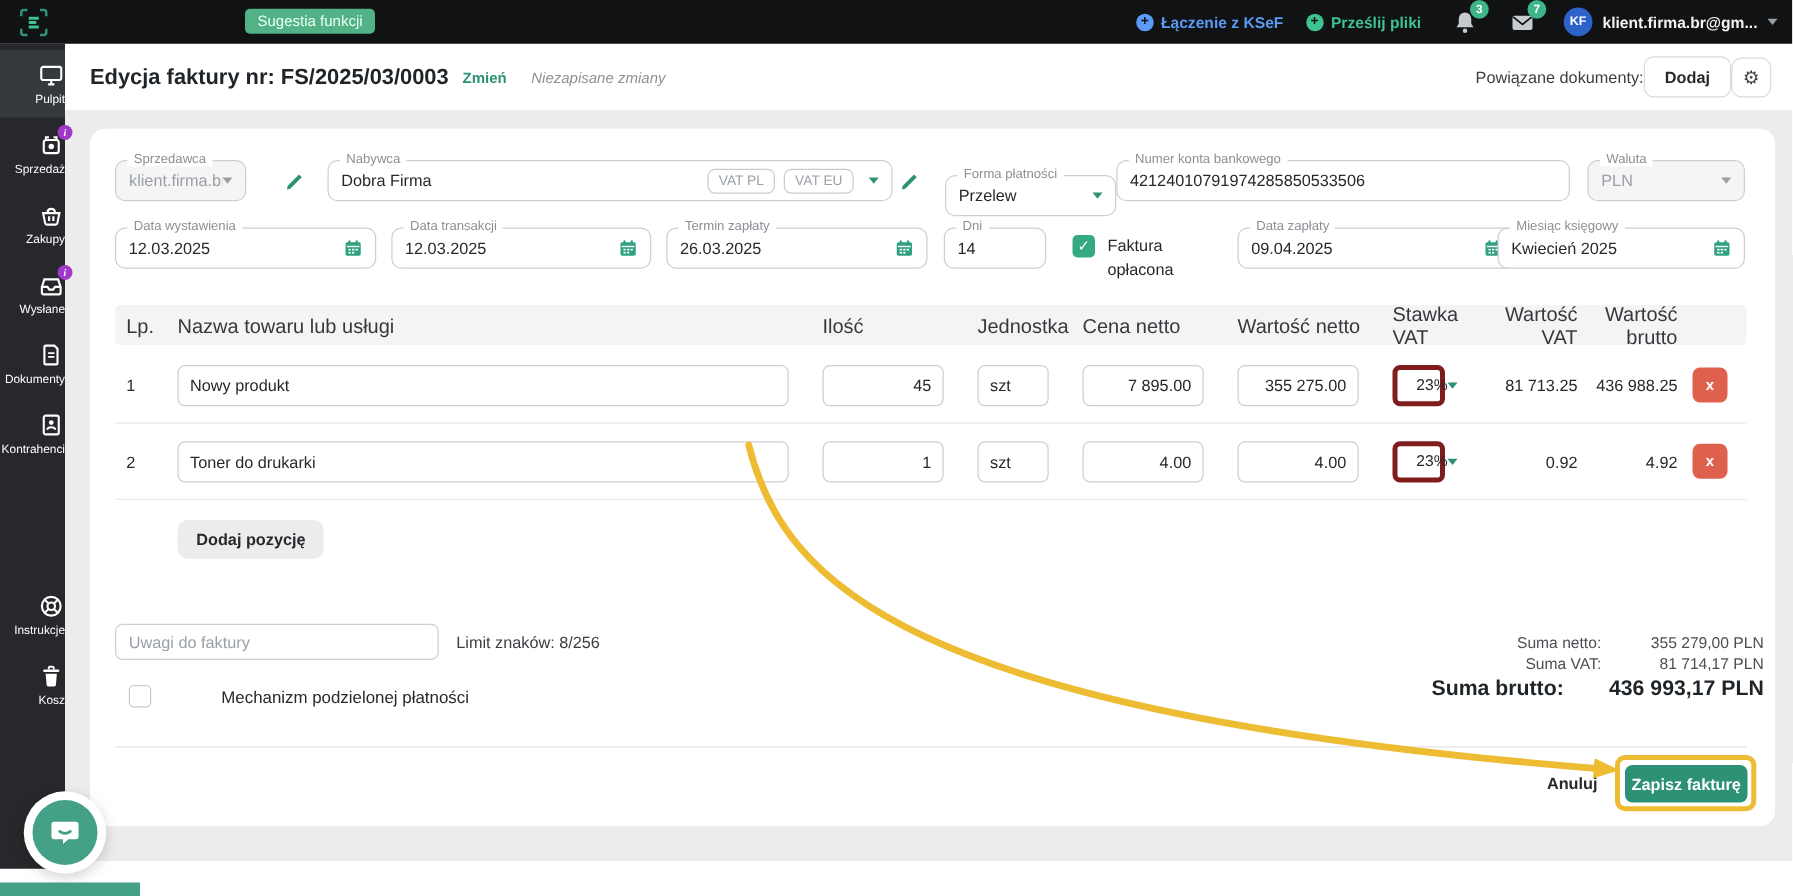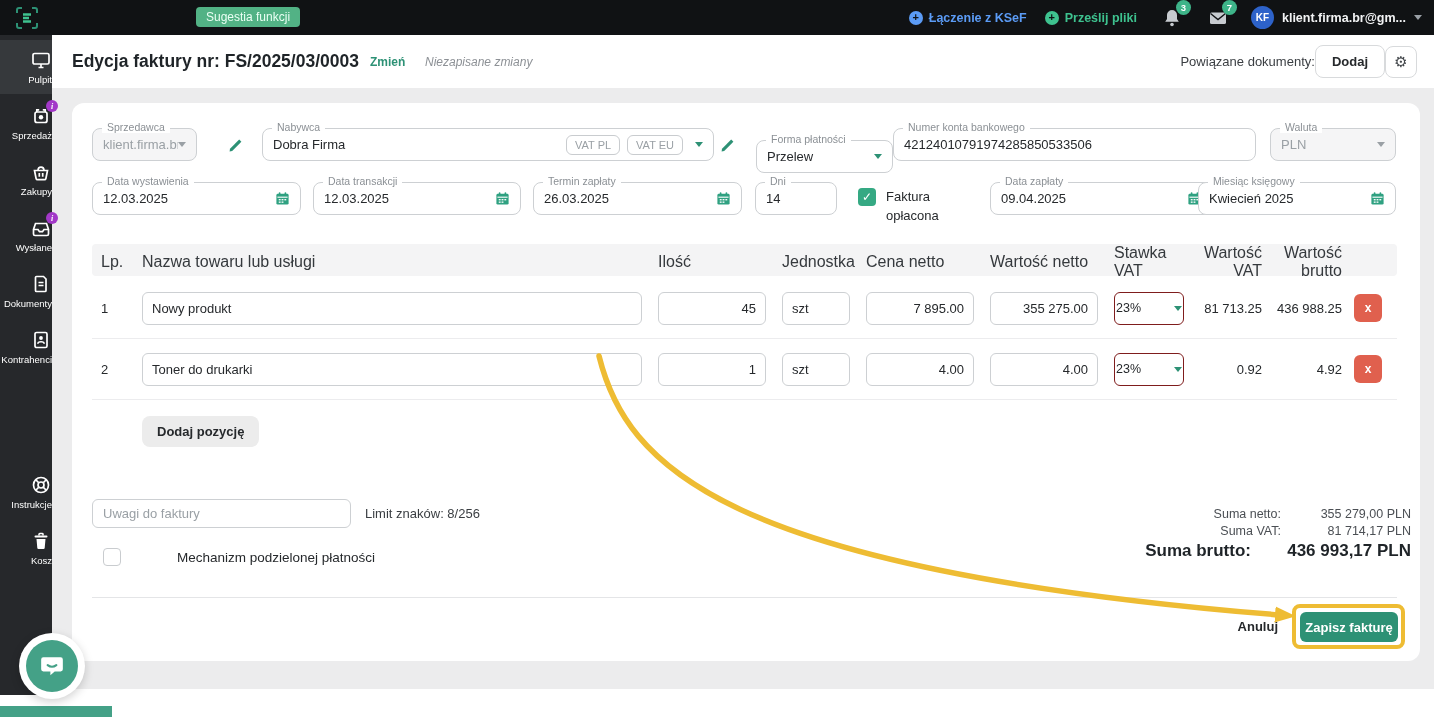--- a/index.html
+++ b/index.html
@@ -59,24 +59,24 @@
   .cal { width:15px; height:15px; flex:0 0 auto; cursor:pointer; }
   .chk { width:18px; height:18px; border-radius:4px; background:#35a983; color:#fff; display:flex; align-items:center; justify-content:center; font-size:12px; cursor:pointer; }
   .chk.empty { background:#fff; border:1.5px solid #c9cccf; }
 
   
   .tgrid { position:absolute; left:92px; width:1305px; display:grid; grid-template-columns:50px 516px 124px 84px 124px 124px 68px 92px 80px 43px; align-items:center; }
   .thead { top:244px; height:32px; background:#f4f4f5; border-radius:4px; font-size:16px; color:#35393d; }
   .thead .c1 { padding-left:9px; }
   .tr { height:61px; border-bottom:1px solid #ececee; }
   .tr .c1 { padding-left:9px; font-size:13px; color:#26292c; }
-  .cell-in { height:33px; border:1px solid #cdd0d3; border-radius:6px; background:#fff; display:flex; align-items:center; padding:0 9px; margin-right:16px; }
+  .cell-in { height:33px; border:1px solid #cdd0d3; border-radius:6px; background:#fff; display:flex; align-items:center; padding:0 9px; margin-right:27px; }
   .cell-in input { border:none; outline:none; background:transparent; font-family:inherit; font-size:13px; color:#26292c; width:100%; padding:0; }
   .cell-in input.num { text-align:right; }
-  .vat-sel { height:33px; width:70px; border:1px solid #7f1d1d; border-radius:6px; background:#fff; display:flex; align-items:center; justify-content:space-between; padding:0 1px; font-size:12.5px; color:#26292c; cursor:pointer; }
+  .vat-sel { height:33px; width:42px; border:4px solid #7f1d1d; border-radius:6px; background:#fff; display:flex; align-items:center; justify-content:space-between; padding:0 15px; font-size:12.5px; color:#26292c; cursor:pointer; }
   .num-txt { font-size:13px; color:#26292c; text-align:right; padding-right:12px; }
   .del-btn { width:28px; height:28px; border:none; border-radius:6px; background:#e0604e; color:#fff; font-size:12px; font-weight:bold; cursor:pointer; font-family:inherit; line-height:1; }
   .right-al { text-align:right; }
 
   .btn-gray { position:absolute; left:142px; top:416px; background:#ececec; border:none; border-radius:8px; font-size:13px; font-weight:bold; color:#26292c; padding:8px 15px; cursor:pointer; font-family:inherit; }
 
   .notes { position:absolute; left:92px; top:499px; width:259px; height:29px; border:1px solid #cdd0d3; border-radius:6px; padding:0 10px; font-family:inherit; font-size:13px; color:#26292c; outline:none; }
   .notes::placeholder { color:#9aa0a5; }
   .limit { position:absolute; left:365px; top:506px; font-size:13px; color:#3a3e42; }
 

